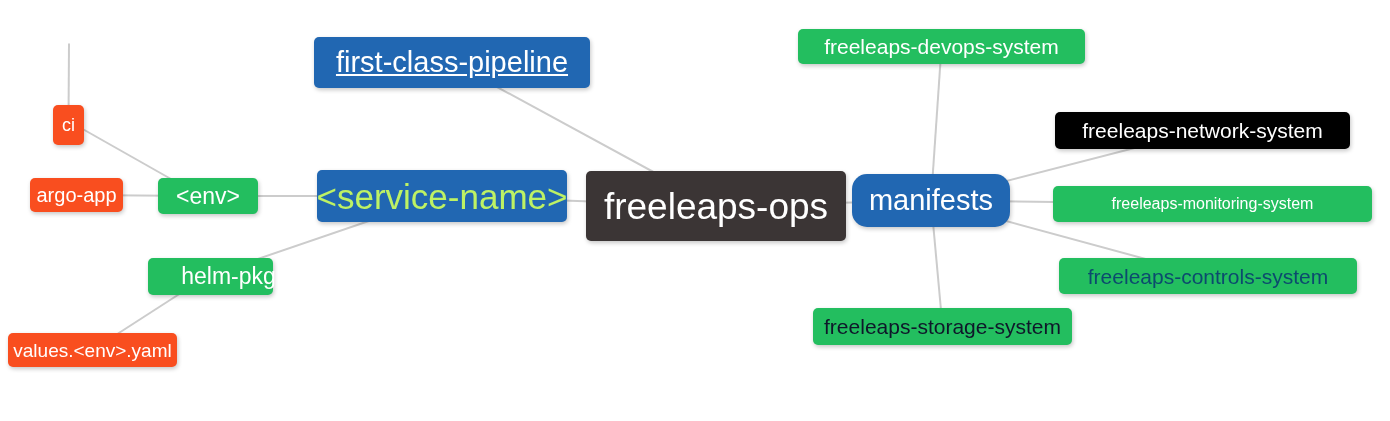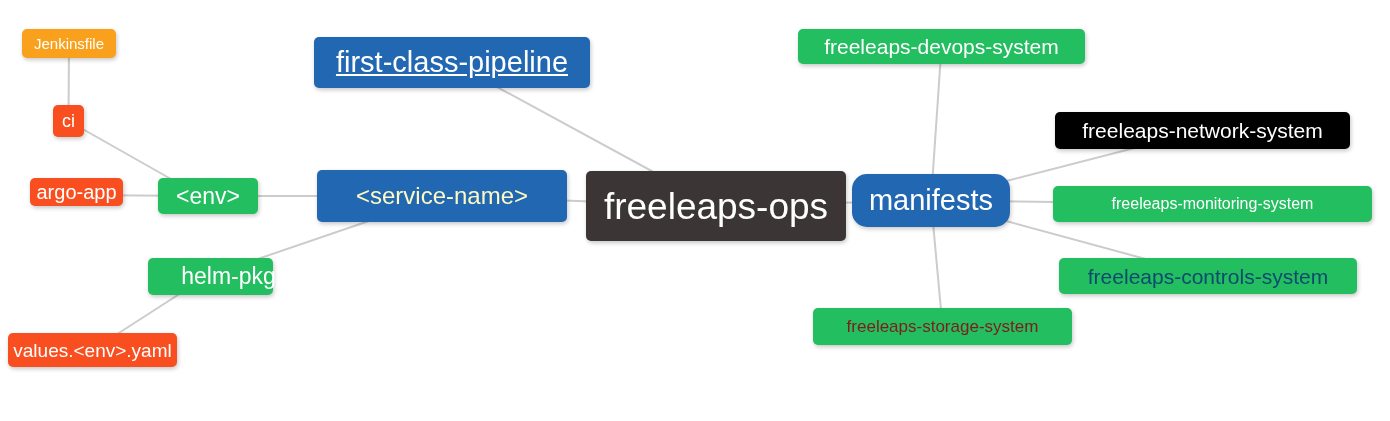--- a/index.html
+++ b/index.html
@@ -56,28 +56,27 @@
       <line x1="452" y1="62.5" x2="716" y2="206" stroke="#cccccc"></line>
       <line x1="442" y1="196" x2="716" y2="206" stroke="#cccccc"></line>
       <line x1="716" y1="206" x2="931" y2="200.5" stroke="#cccccc"></line>
       <line x1="931" y1="200.5" x2="941.5" y2="46.5" stroke="#cccccc"></line>
       <line x1="931" y1="200.5" x2="1202.5" y2="130.5" stroke="#cccccc"></line>
       <line x1="931" y1="200.5" x2="1212.5" y2="204" stroke="#cccccc"></line>
       <line x1="931" y1="200.5" x2="1208" y2="276" stroke="#cccccc"></line>
       <line x1="931" y1="200.5" x2="942.5" y2="326.5" stroke="#cccccc"></line>
     </svg>
 
-<div class="node" style="left: 22px; top: 29px; width: 94px; height: 29px; font-size: 15px; background: rgb(249, 161, 29); color: rgb(255, 255, 255);">Jenkinsfile</div>
-    <div class="node" style="left: 53px; top: 105px; width: 31px; height: 32px; font-size: 18px; background: rgb(249, 78, 31); color: rgb(255, 255, 255);">ci</div>
-    <div class="node" style="left: 30px; top: 178px; width: 93px; height: 28px; font-size: 20px; background: rgb(249, 78, 31); color: rgb(255, 255, 255);">argo-app</div>
+    <div class="node" style="left: 53px; top: 105px; width: 31px; height: 40px; font-size: 18px; background: rgb(249, 78, 31); color: rgb(255, 255, 255);">ci</div>
+    <div class="node" style="left: 30px; top: 178px; width: 93px; height: 34px; font-size: 20px; background: rgb(249, 78, 31); color: rgb(255, 255, 255);">argo-app</div>
     <div class="node" style="left: 158px; top: 178px; width: 100px; height: 36px; font-size: 23px; background: rgb(35, 190, 95); color: rgb(255, 255, 255);">&lt;env&gt;</div>
     <div class="node" style="left: 148px; top: 258px; width: 125px; height: 37px; font-size: 23px; background: rgb(35, 190, 95); color: rgb(255, 255, 255); padding-left: 36px;">helm-pkg</div>
     <div class="node" style="left: 8px; top: 333px; width: 169px; height: 34px; font-size: 19px; background: rgb(249, 78, 31); color: rgb(255, 255, 255);">values.&lt;env&gt;.yaml</div>
     <div class="node" style="left: 314px; top: 37px; width: 276px; height: 51px; font-size: 29px; background: rgb(33, 103, 178); color: rgb(255, 255, 255); text-decoration: underline;">first-class-pipeline</div>
-    <div class="node" style="left: 317px; top: 170px; width: 250px; height: 52px; font-size: 24px; background: rgb(33, 103, 178); color: #fef9c3;">&lt;service-name&gt;</div>
+    <div class="node" style="left: 317px; top: 170px; width: 250px; height: 52px; font-size: 35px; background: rgb(33, 103, 178); color: #bef264;">&lt;service-name&gt;</div>
     <div class="node" style="left: 586px; top: 171px; width: 260px; height: 70px; font-size: 37px; background: rgb(59, 53, 53); color: rgb(255, 255, 255);">freeleaps-ops</div>
     <div class="node" style="left: 852px; top: 174px; width: 158px; height: 53px; font-size: 29px; background: rgb(33, 103, 178); color: rgb(255, 255, 255); border-radius: 15px;">manifests</div>
     <div class="node" style="left: 798px; top: 29px; width: 287px; height: 35px; font-size: 21px; background: rgb(35, 190, 95); color: rgb(255, 255, 255);">freeleaps-devops-system</div>
     <div class="node" style="left: 1055px; top: 112px; width: 295px; height: 37px; font-size: 21px; background: #000000; color: rgb(255, 255, 255);">freeleaps-network-system</div>
     <div class="node" style="left: 1053px; top: 186px; width: 319px; height: 36px; font-size: 16px; background: rgb(35, 190, 95); color: rgb(255, 255, 255);">freeleaps-monitoring-system</div>
     <div class="node" style="left: 1059px; top: 258px; width: 298px; height: 36px; font-size: 21px; background: rgb(35, 190, 95); color: #0c4a6e;">freeleaps-controls-system</div>
-    <div class="node" style="left: 813px; top: 308px; width: 259px; height: 37px; font-size: 17px; background: rgb(35, 190, 95); color: #7f1d1d;">freeleaps-storage-system</div>
+    <div class="node" style="left: 813px; top: 308px; width: 259px; height: 37px; font-size: 21px; background: rgb(35, 190, 95); color: #0f172a;">freeleaps-storage-system</div>
   </div>
 
 </body></html>

